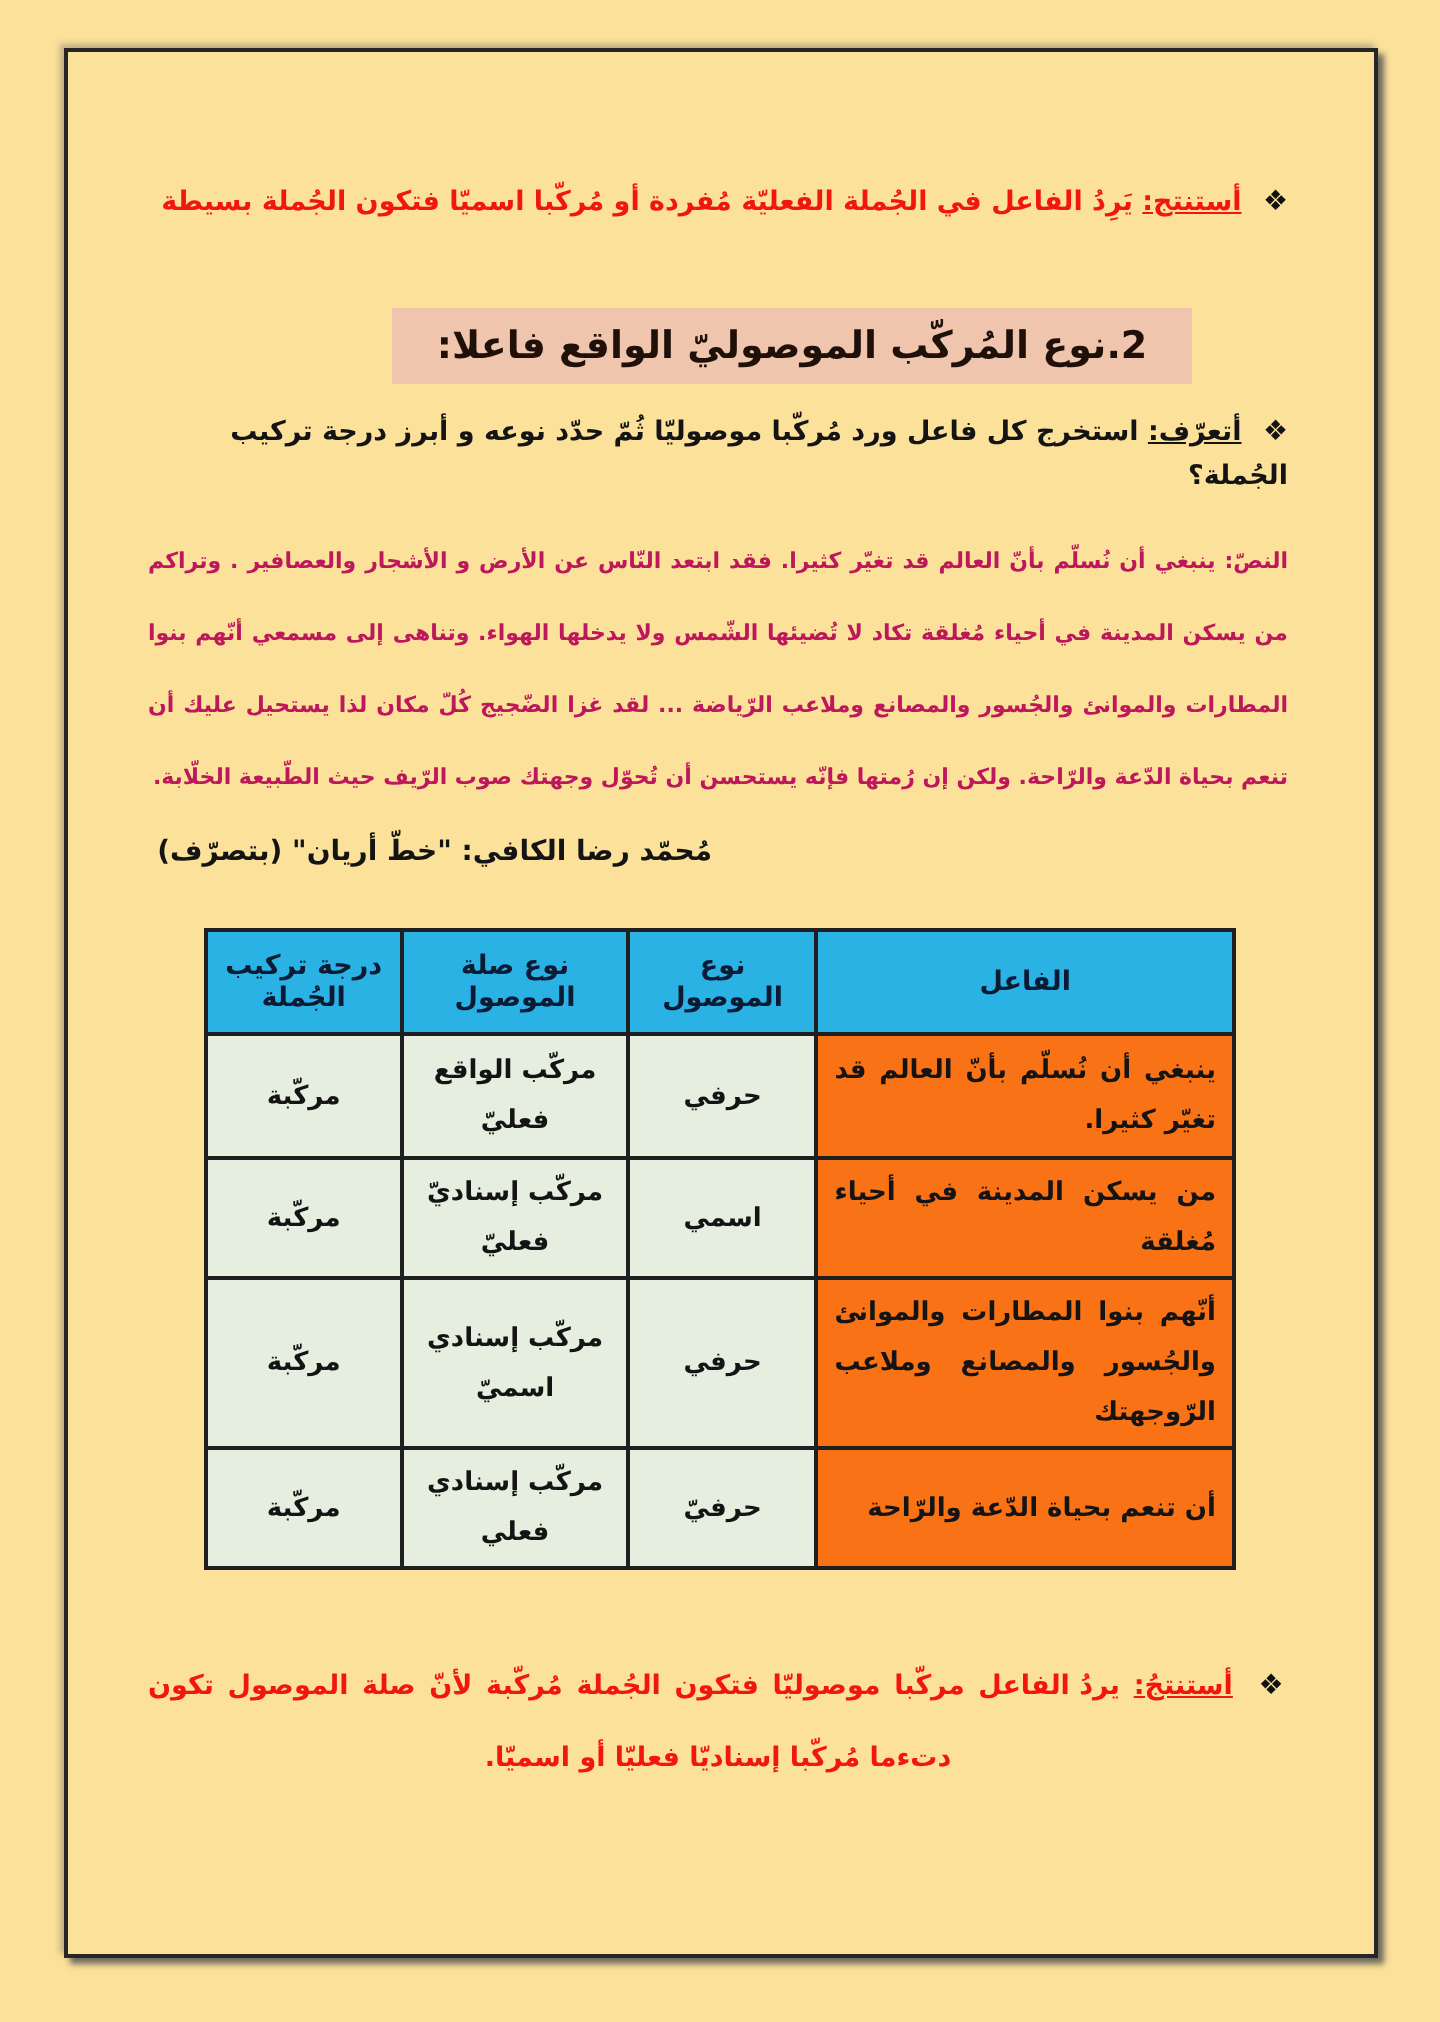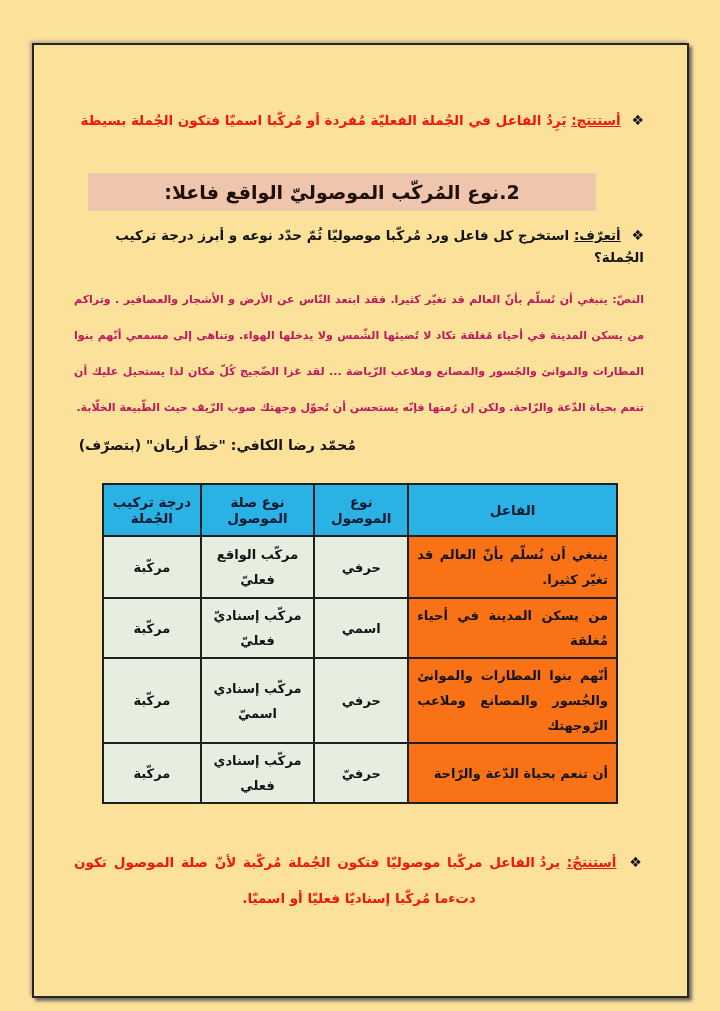--- a/index.html
+++ b/index.html
@@ -5,37 +5,37 @@
   html,body{margin:0;padding:0;}
   body{
     width:720px;height:1011px;
     background:#fce19a;
     font-family:"DejaVu Sans",sans-serif;
     overflow:hidden;
     position:relative;
     color:#141414;
   }
   .frame{
-    position:absolute;left:32px;top:43px;
+    position:absolute;left:32px;top:24px;
     width:657px;height:955px;
     box-sizing:border-box;
     border:2px solid #262626;
     box-shadow:3px 3px 3px rgba(85,85,85,.85), -2px -2px 3px rgba(110,110,110,.45);
     padding:50px 43px 0 40px;
     direction:rtl;
   }
   .note{
     color:#f2170c;font-weight:bold;font-size:13.5px;
     text-align:right;line-height:22px;
   }
   .note .bullet{color:#111;margin-left:6px;font-size:14px;}
   .note .label{text-decoration:underline;}
   .band{
     background:#efc6ad;
-    width:508px;height:38px;line-height:38px;
+    width:400px;height:38px;line-height:38px;
     margin:42px 48px 0 auto;
     text-align:center;
     font-size:19px;font-weight:bold;color:#20100a;
   }
   .task{
     color:#141414;font-weight:bold;font-size:13.5px;
     text-align:right;line-height:22px;
   }
   .task .bullet{margin-left:6px;font-size:14px;}
   .task .label{text-decoration:underline;}

